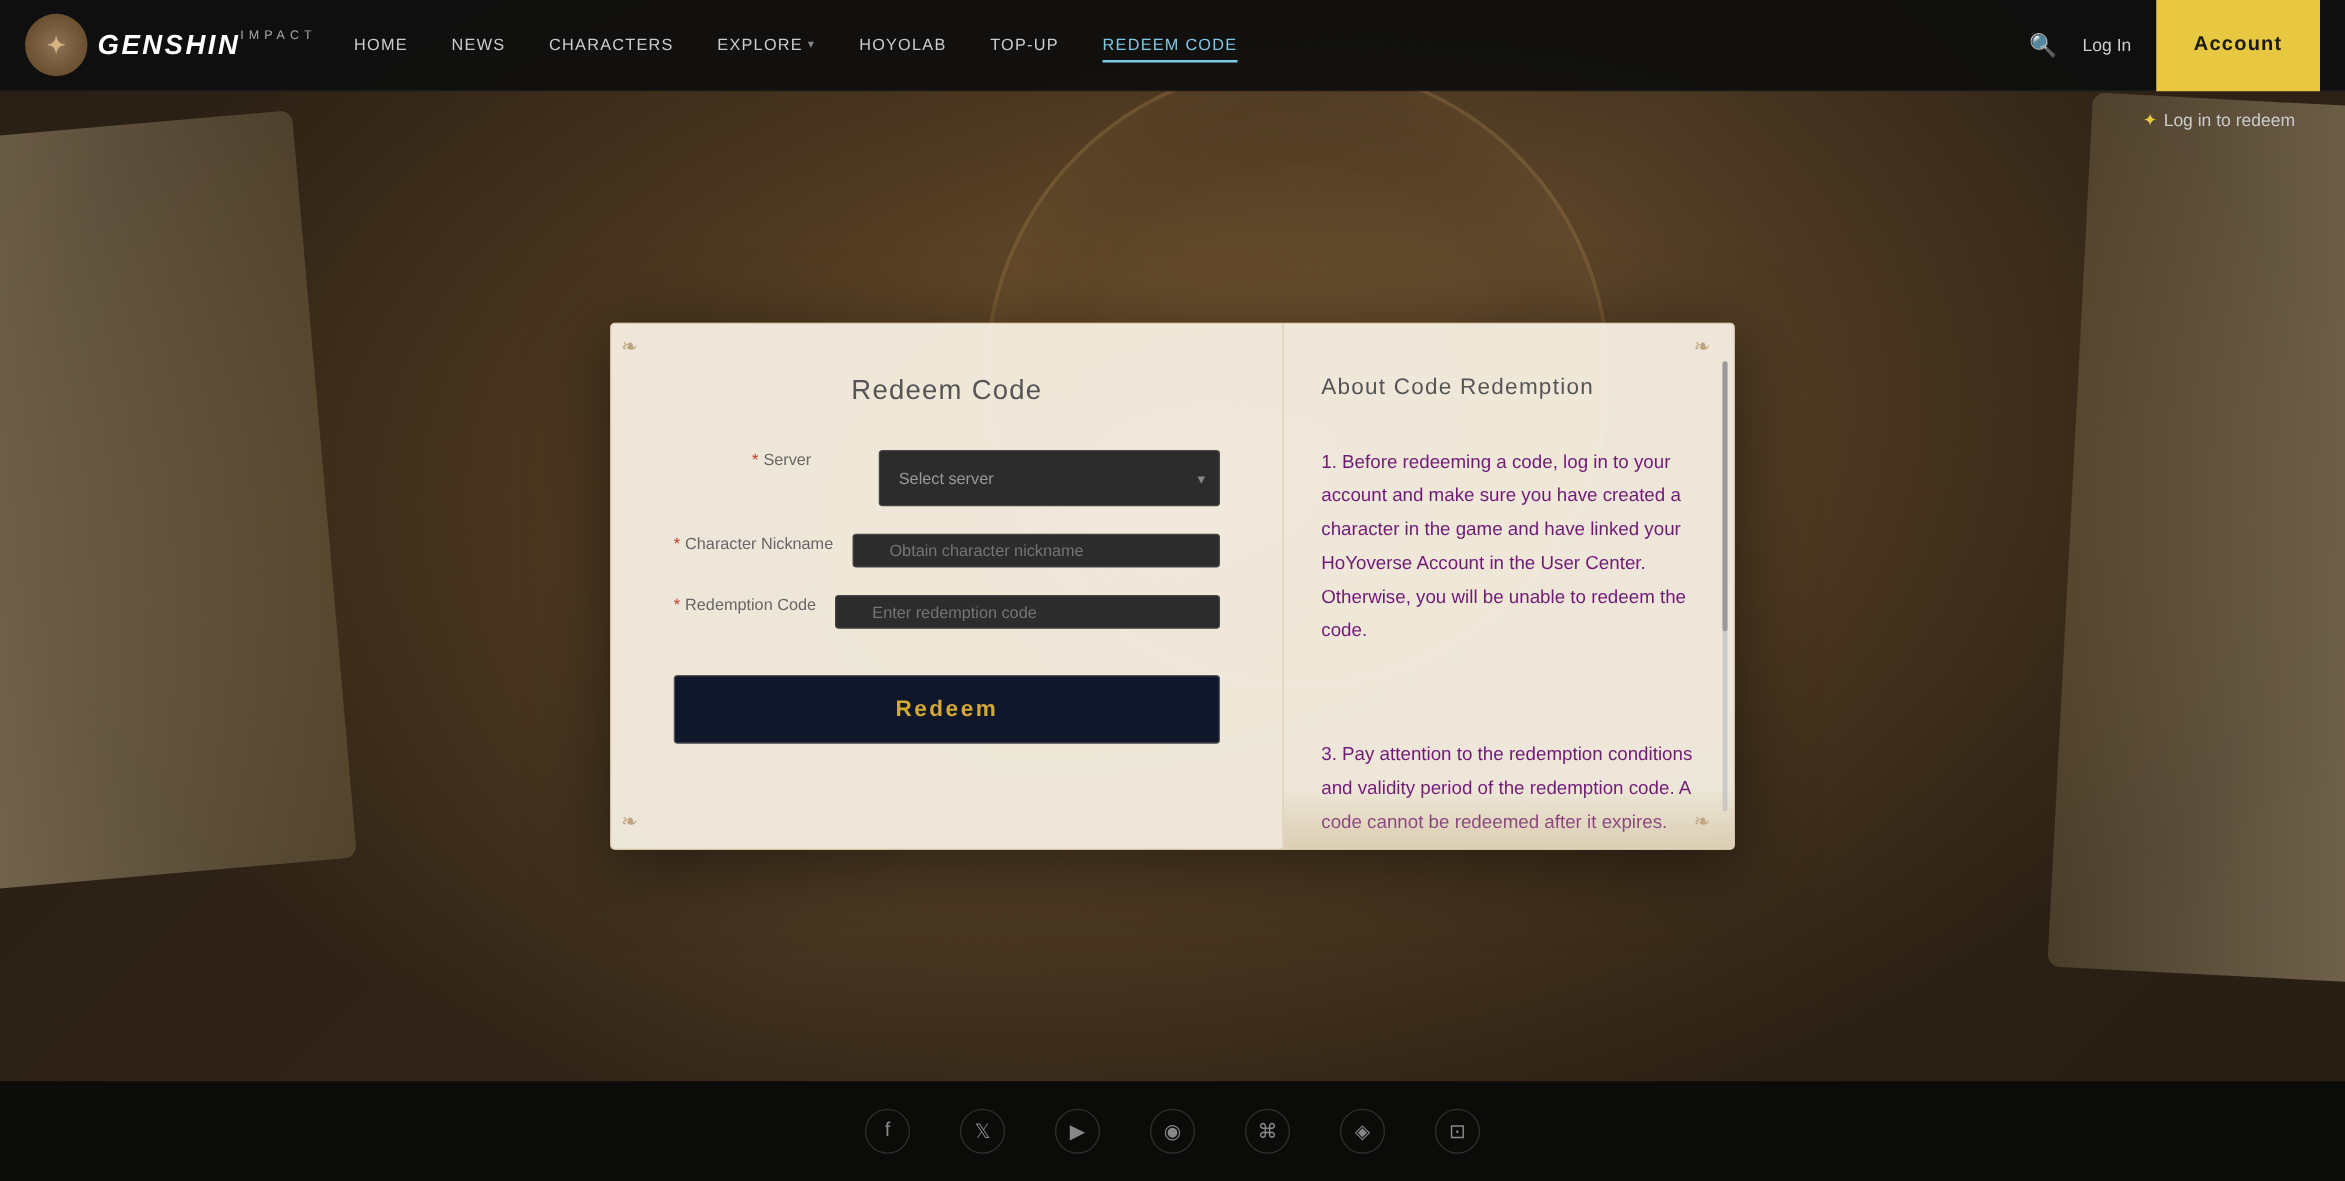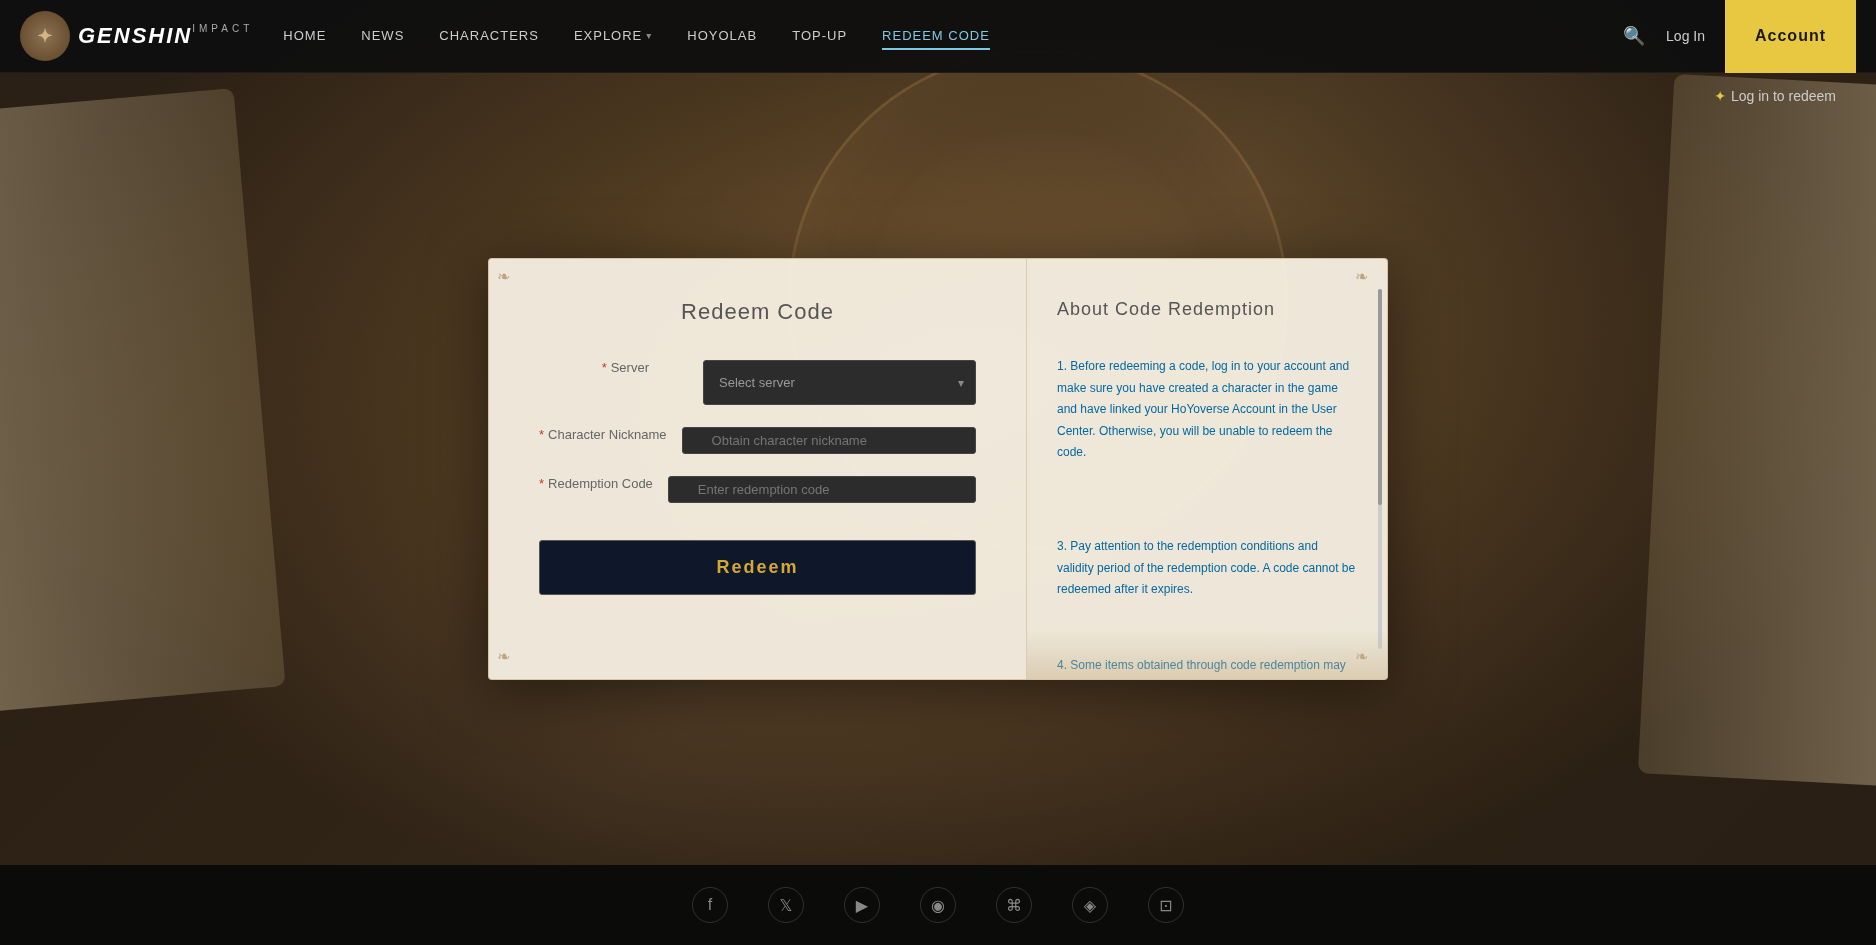--- a/index.html
+++ b/index.html
@@ -337,22 +337,22 @@
 
     .right-panel-title {
       font-size: 18px;
       color: #555;
       font-weight: 400;
       margin-bottom: 20px;
       letter-spacing: 1px;
     }
 
     .info-text {
-      font-size: 12px;
-      color: #0369a1;
+      font-size: 15px;
+      color: #701a75;
       line-height: 1.8;
       margin-top: 36px;
     }
 
     .scrollbar-visible {
       position: absolute;
       right: 5px;
       top: 30px;
       bottom: 30px;
       width: 4px;

